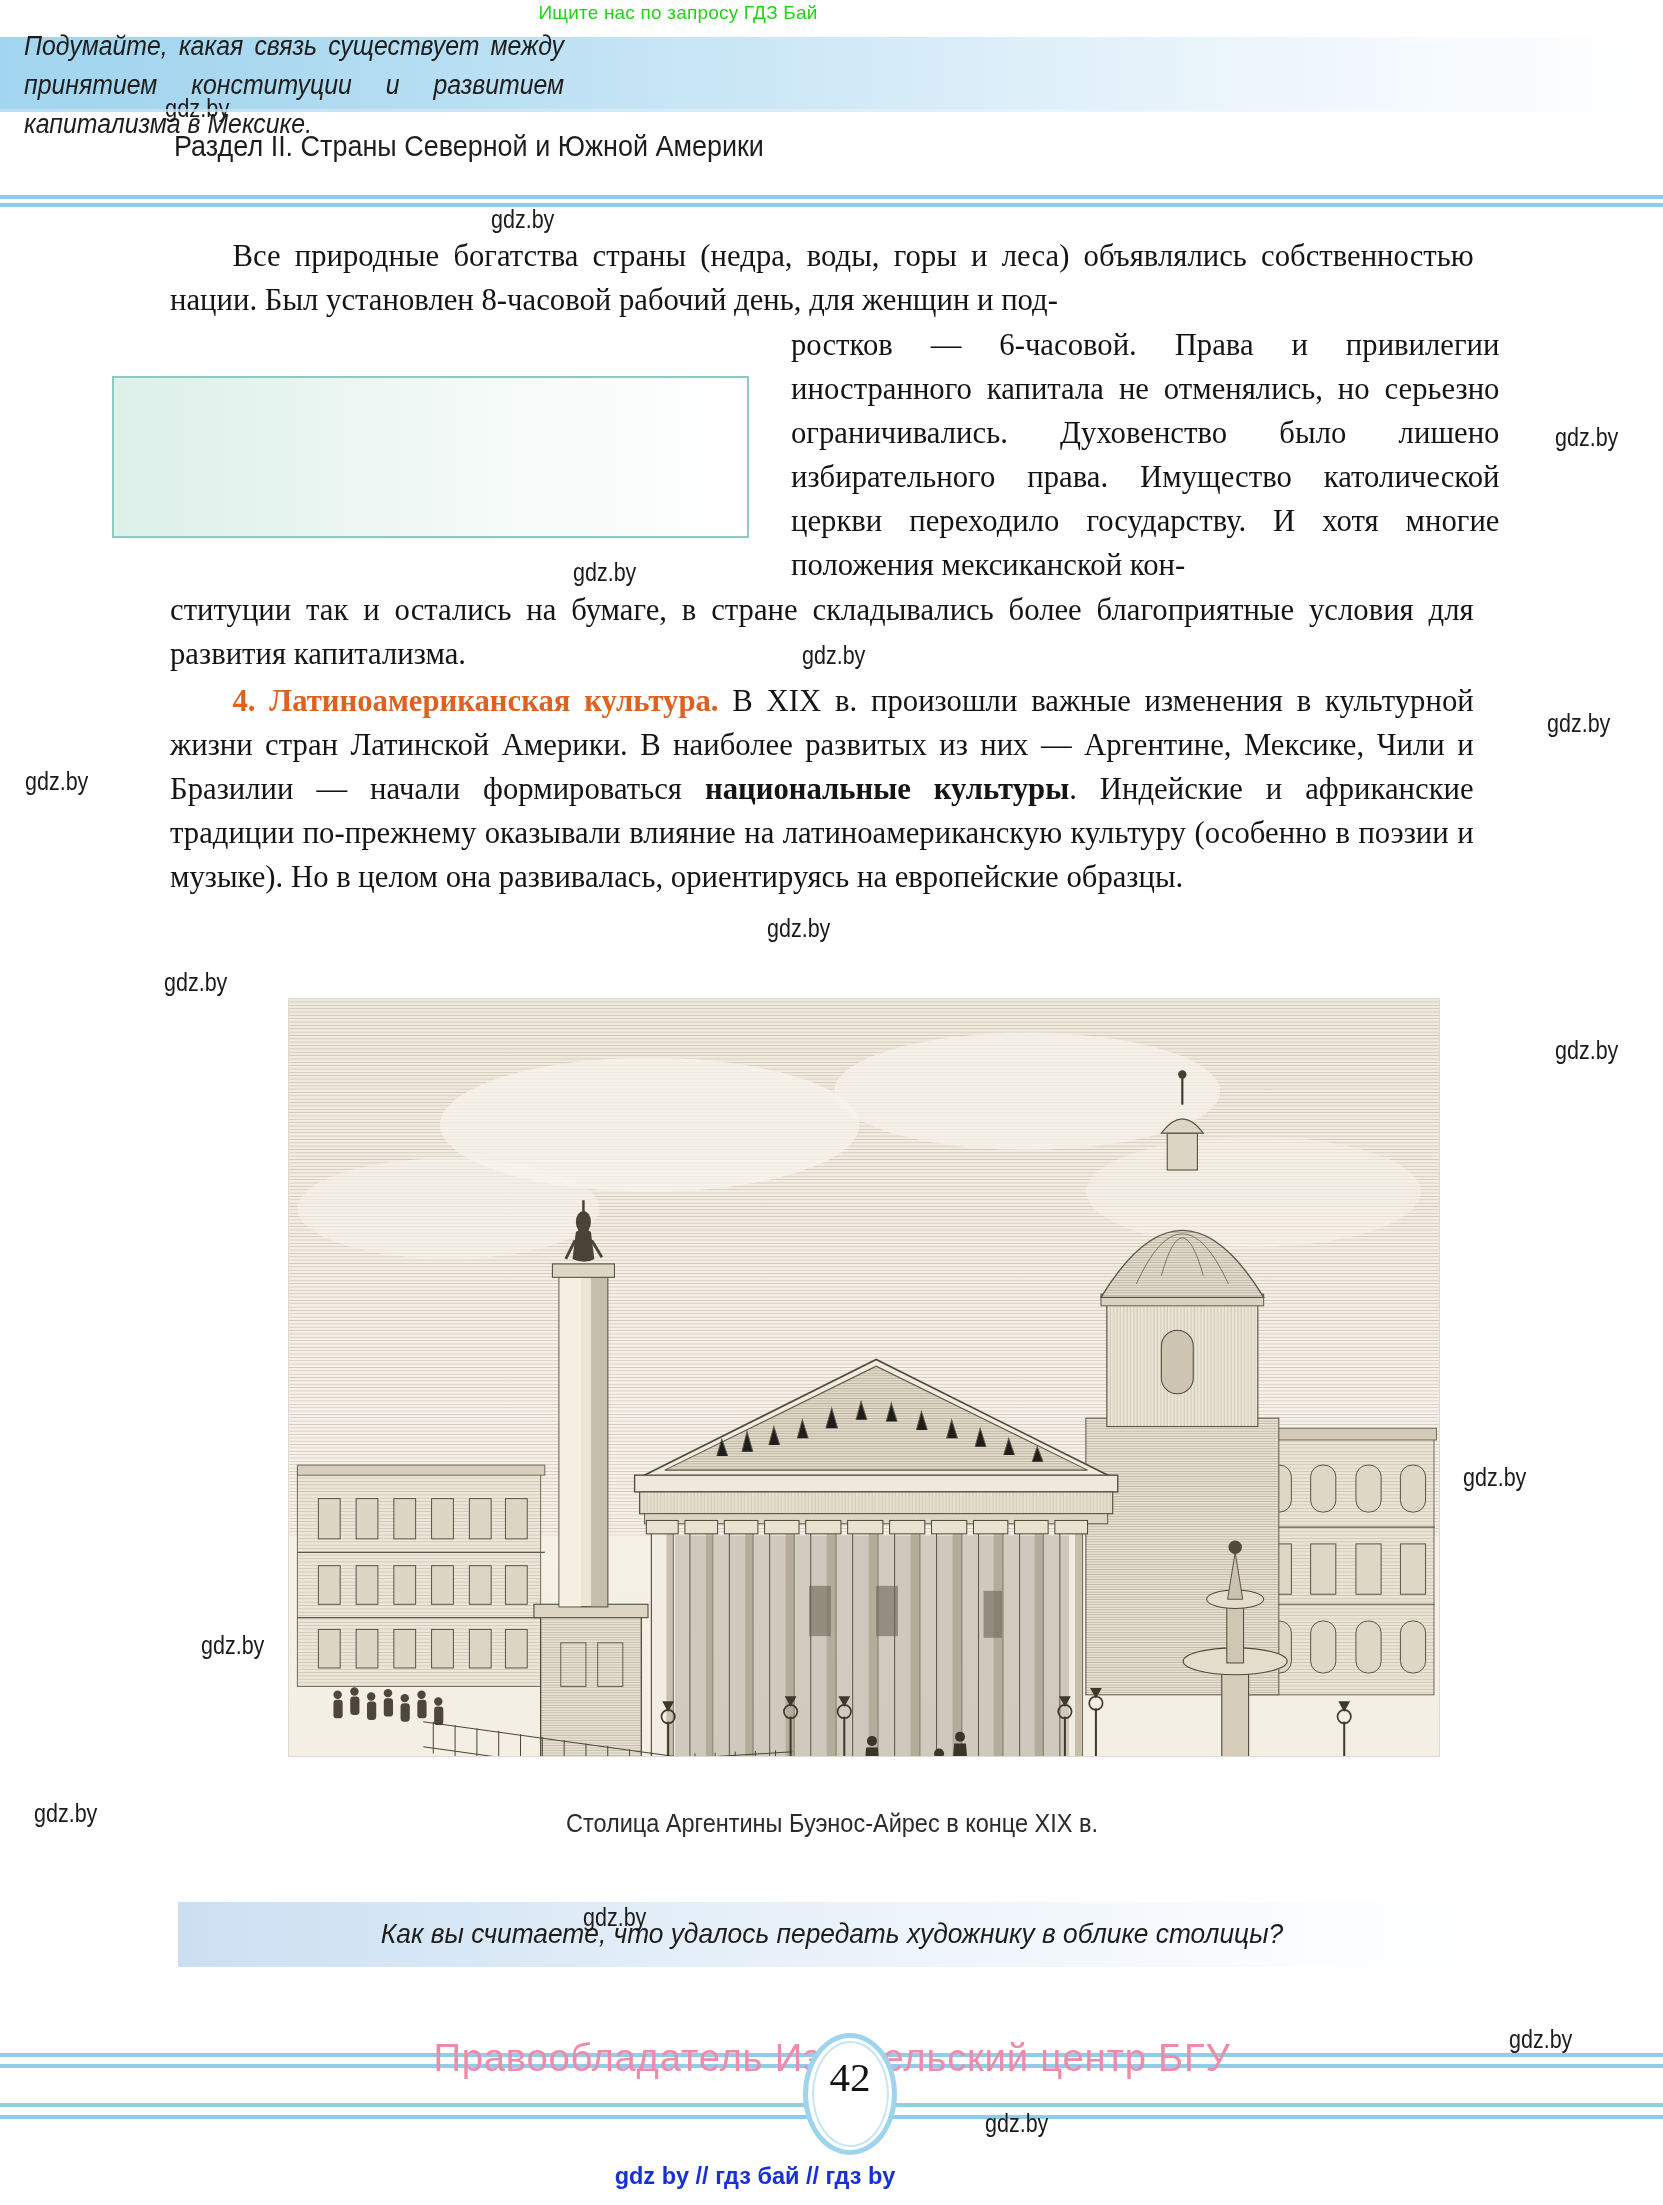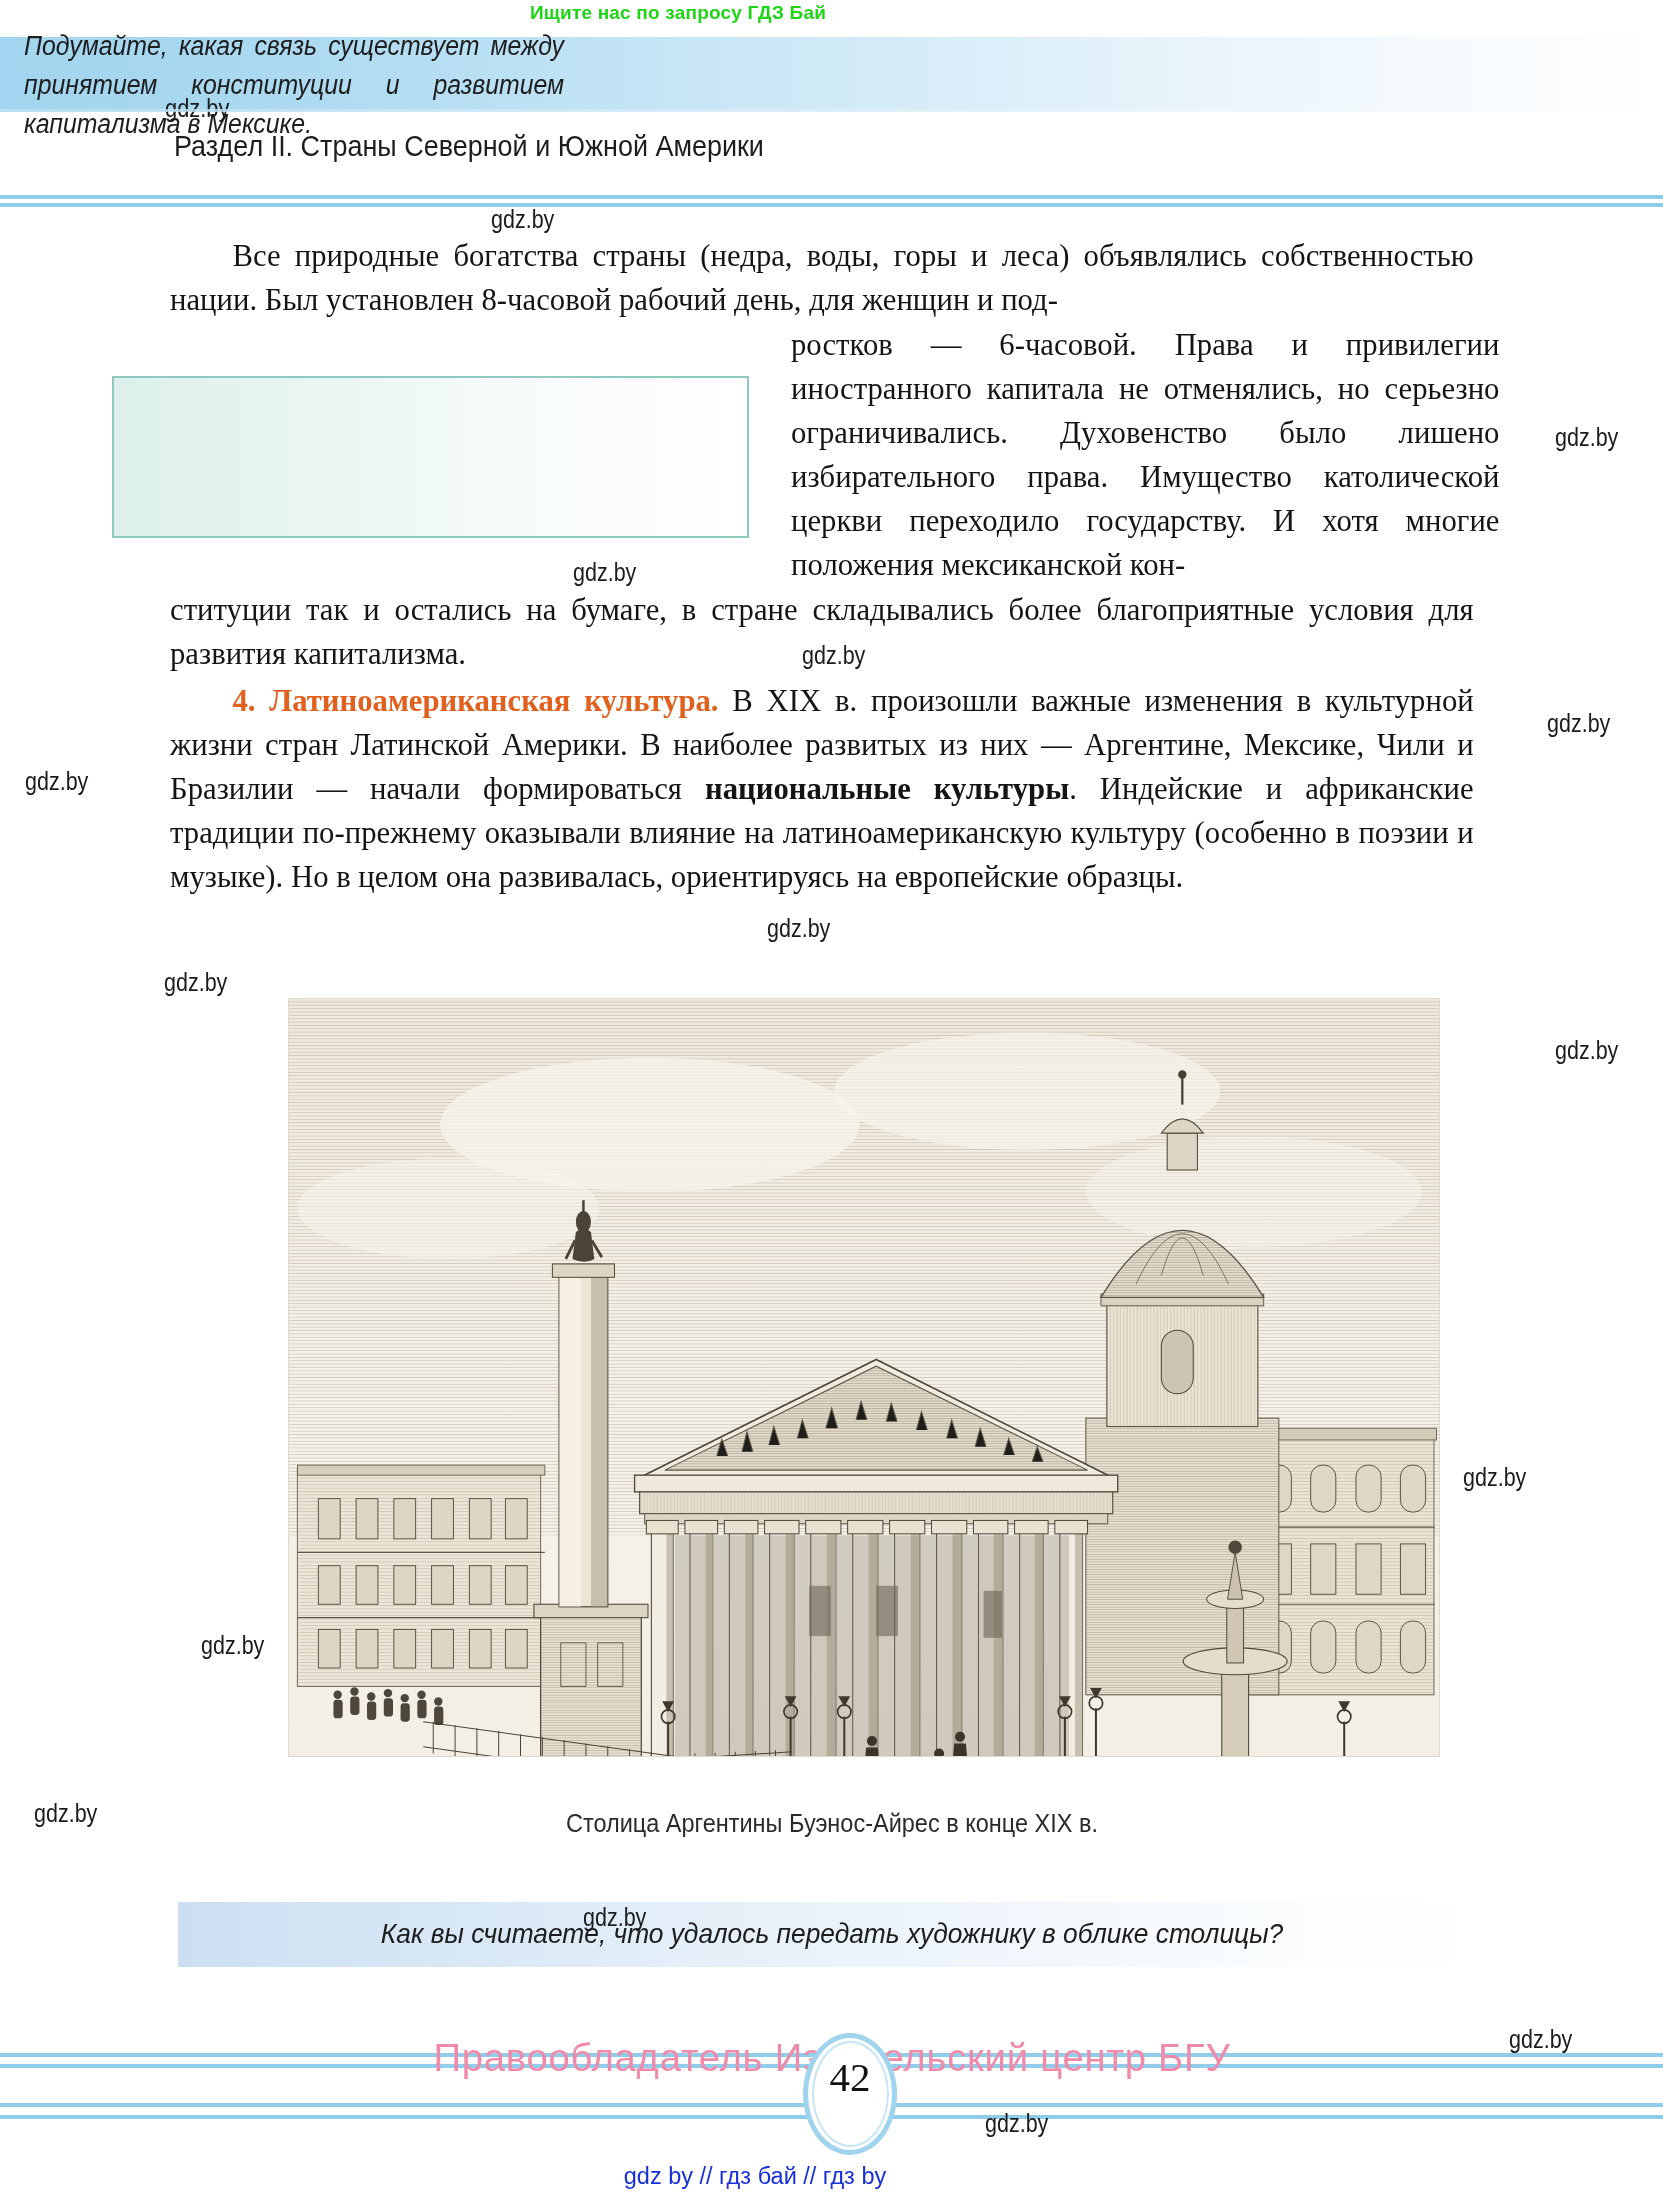--- a/index.html
+++ b/index.html
@@ -17,21 +17,21 @@
   }
 
   
   .promo-line {
     position: absolute;
     top: 1.7px;
     left: 0;
     width: 1356px;
     text-align: center;
     font-family: "Liberation Sans", sans-serif;
-    font-weight: bold;
+    font-weight: normal;
     font-size: 19px;
     color: #1fd516;
     letter-spacing: 0.2px;
   }
 
   
   .header-band {
     position: absolute;
     top: 37px;
     left: 0;
@@ -257,20 +257,21 @@
   }
   .bottom-links {
     position: absolute;
     left: 0;
     top: 2163px;
     width: 1510px;
     text-align: center;
     font-family: "Liberation Sans", sans-serif;
     font-size: 23.5px;
     color: #1831d6;
+    font-weight: bold;
   }
 
   
   .wm {
     position: absolute;
     font-family: "Liberation Sans", sans-serif;
     font-size: 25px;
     color: #1b1b1b;
     white-space: nowrap;
     transform: scaleX(.86);

